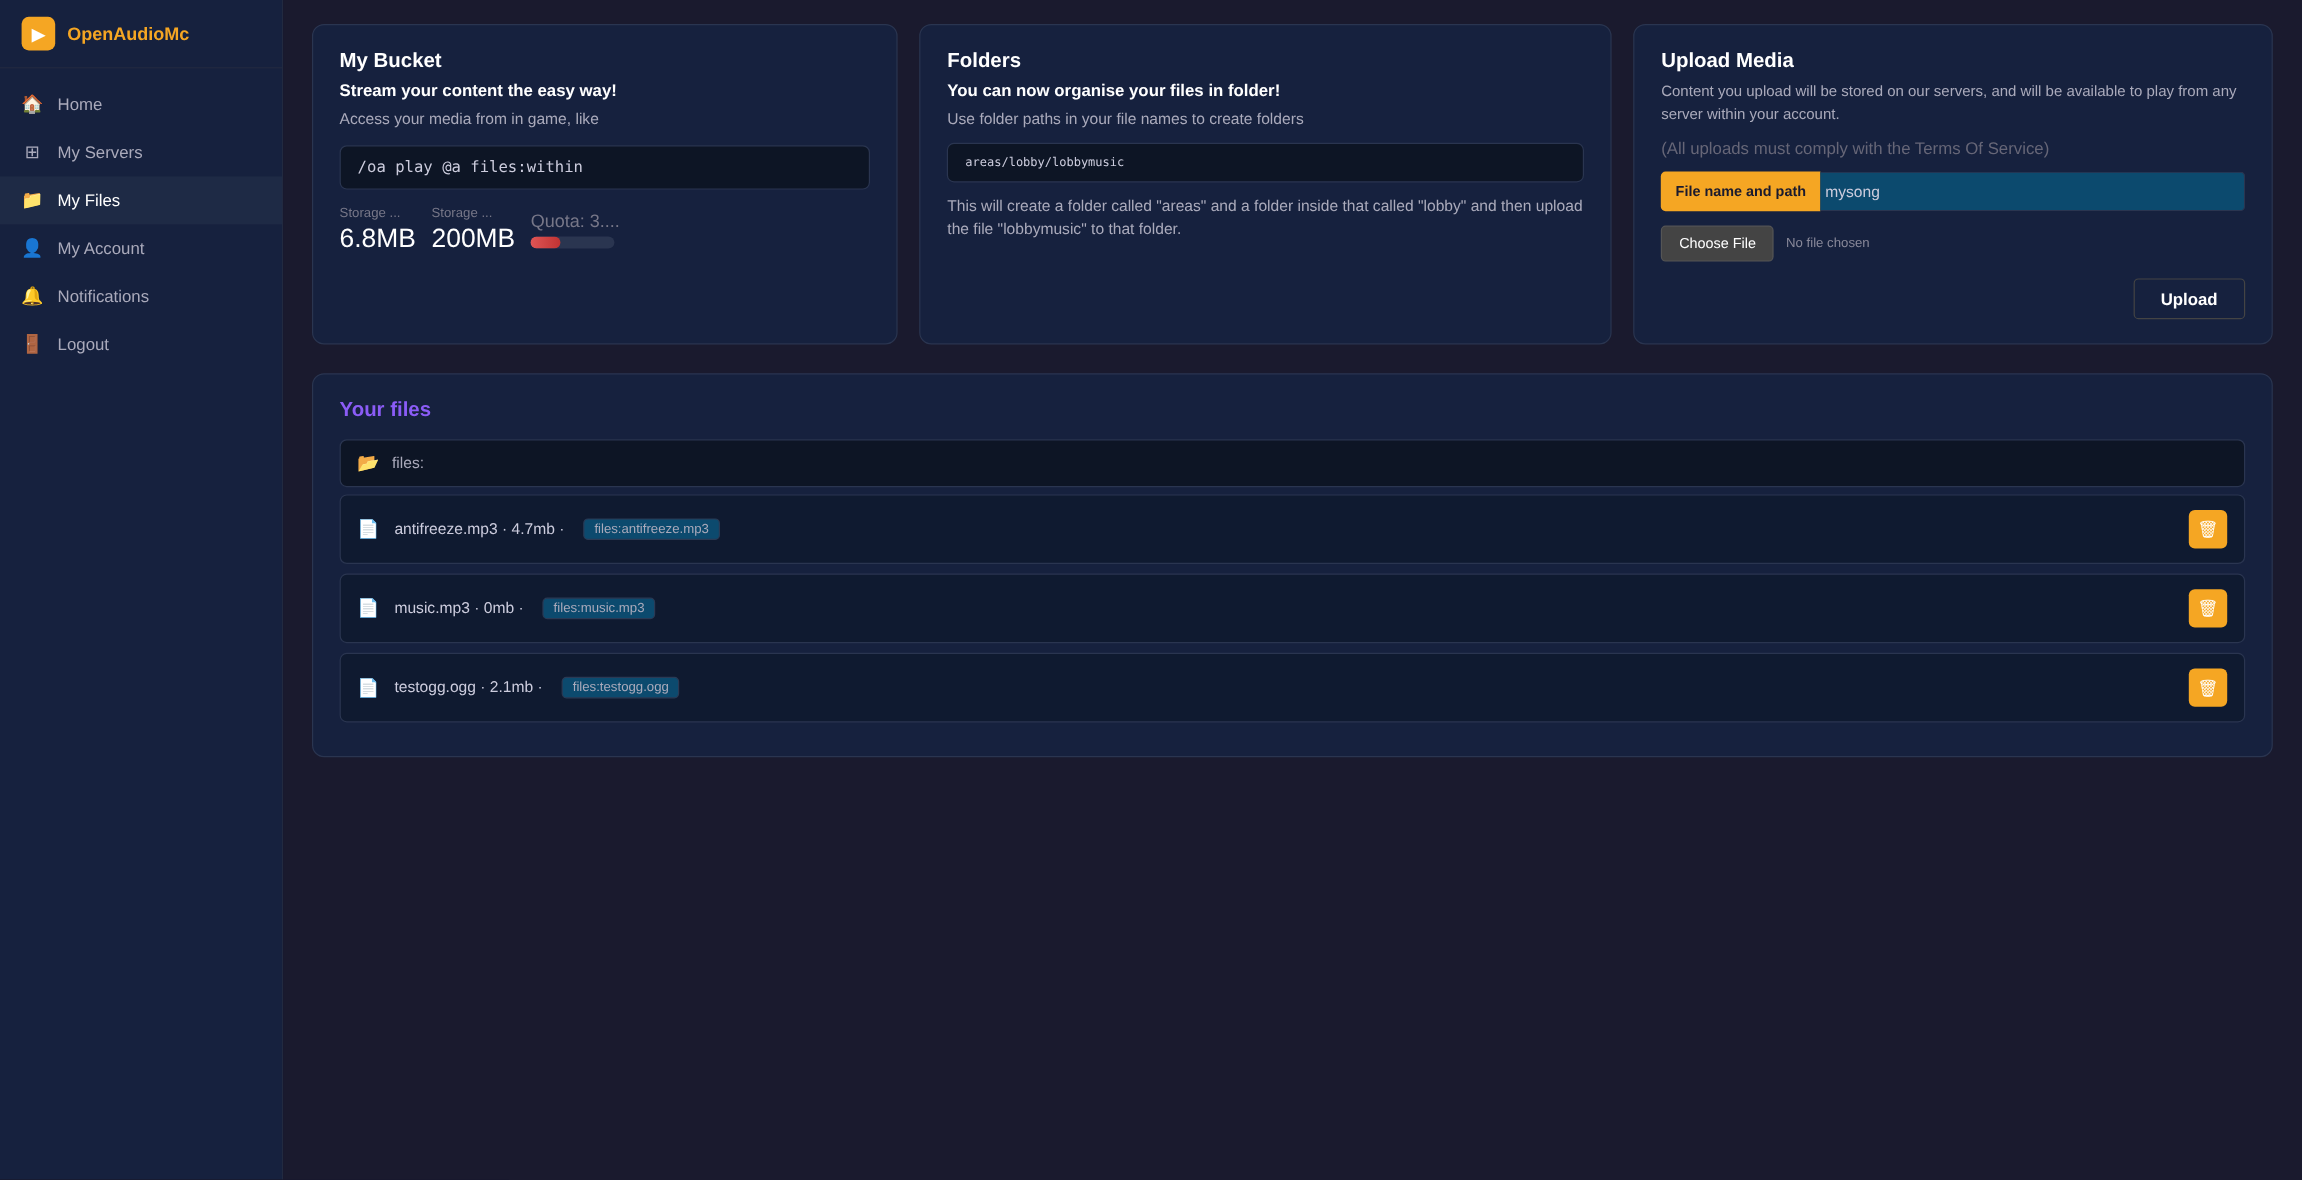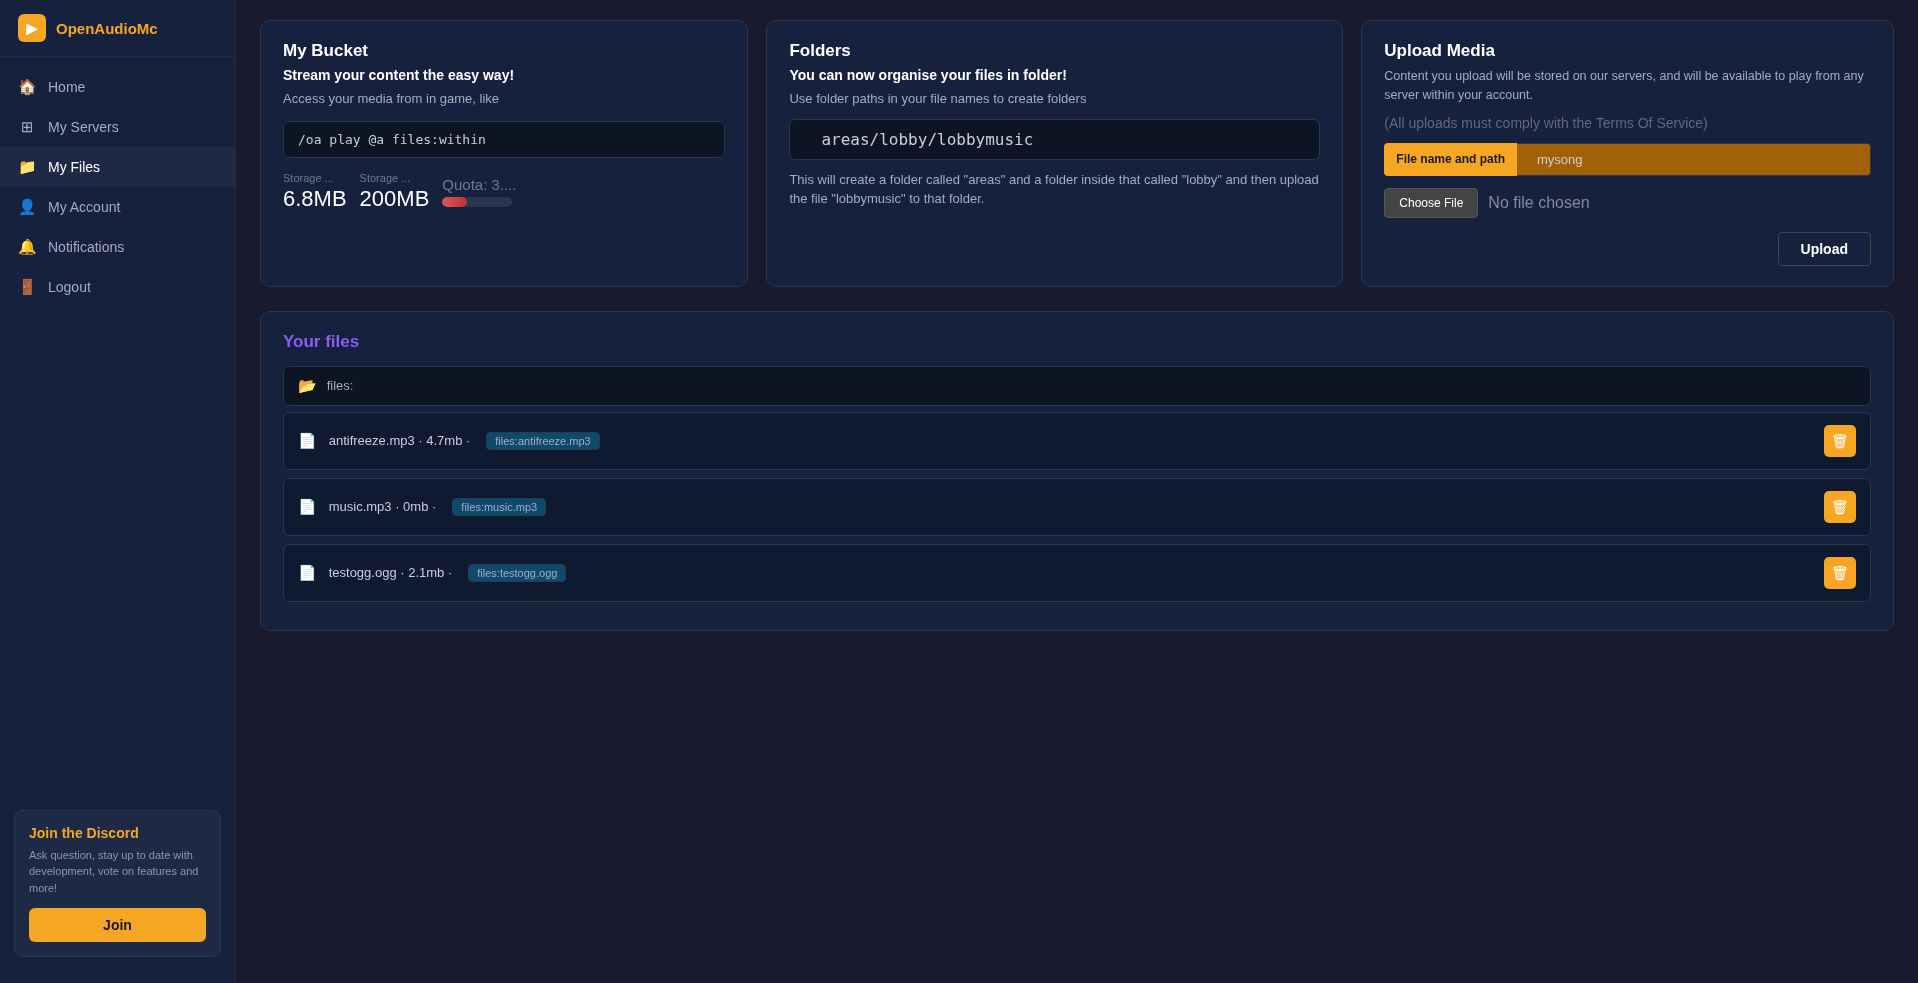--- a/index.html
+++ b/index.html
@@ -232,24 +232,24 @@
       height: 100%;
       background: linear-gradient(to right, #e05555, #c03333);
       border-radius: 5px;
     }
 
     
     .folder-code {
       background: #0d1525;
       border: 1px solid #2a3550;
       border-radius: 6px;
-      padding: 10px 31px;
+      padding: 10px 14px;
       font-family: monospace;
       color: #ccd;
-      font-size: 16px;
+      font-size: 10px;
       margin: 10px 0;
     }
 
     
     .upload-desc {
       color: #aab;
       font-size: 12.5px;
       line-height: 1.5;
       margin-bottom: 10px;
     }
@@ -274,26 +274,26 @@
       font-weight: 700;
       padding: 8px 12px;
       border-radius: 4px 0 0 4px;
       display: flex;
       align-items: center;
       white-space: nowrap;
       text-align: right;
     }
 
     .upload-filename-input {
-      background: #a16207;
+      background: #0c4a6e;
       border: 1px solid #2a3550;
       border-left: none;
       color: #ccd;
       font-size: 13px;
-      padding: 8px 20px;
+      padding: 8px 4px;
       border-radius: 0 4px 4px 0;
       flex: 1;
       outline: none;
     }
 
     .file-input-row {
       display: flex;
       align-items: center;
       gap: 10px;
       margin-bottom: 14px;
@@ -304,21 +304,21 @@
       color: #fff;
       border: 1px solid #555;
       border-radius: 4px;
       padding: 7px 14px;
       font-size: 12px;
       cursor: pointer;
     }
 
     .no-file-text {
       color: #889;
-      font-size: 16px;
+      font-size: 11px;
     }
 
     .upload-btn {
       background: transparent;
       border: 1px solid #444;
       color: #fff;
       border-radius: 4px;
       padding: 8px 22px;
       font-size: 14px;
       font-weight: 600;
@@ -442,27 +442,20 @@
     <div class="nav-item">
       <span class="nav-icon">🔔</span>
       <span>Notifications</span>
     </div>
     <div class="nav-item">
       <span class="nav-icon">🚪</span>
       <span>Logout</span>
     </div>
   </nav>
 
-  <div class="sidebar-bottom">
-    <div class="discord-card">
-      <div class="discord-card-title">Join the Discord</div>
-      <div class="discord-card-text">Ask question, stay up to date with development, vote on features and more!</div>
-      <button class="join-btn">Join</button>
-    </div>
-  </div>
 </div>
 
 <div id="main">
 
   <div class="top-cards">
 
     <div class="card card-bucket">
       <div class="card-title">My Bucket</div>
       <div class="card-subtitle">Stream your content the easy way!</div>
       <div class="card-desc">Access your media from in game, like</div>

